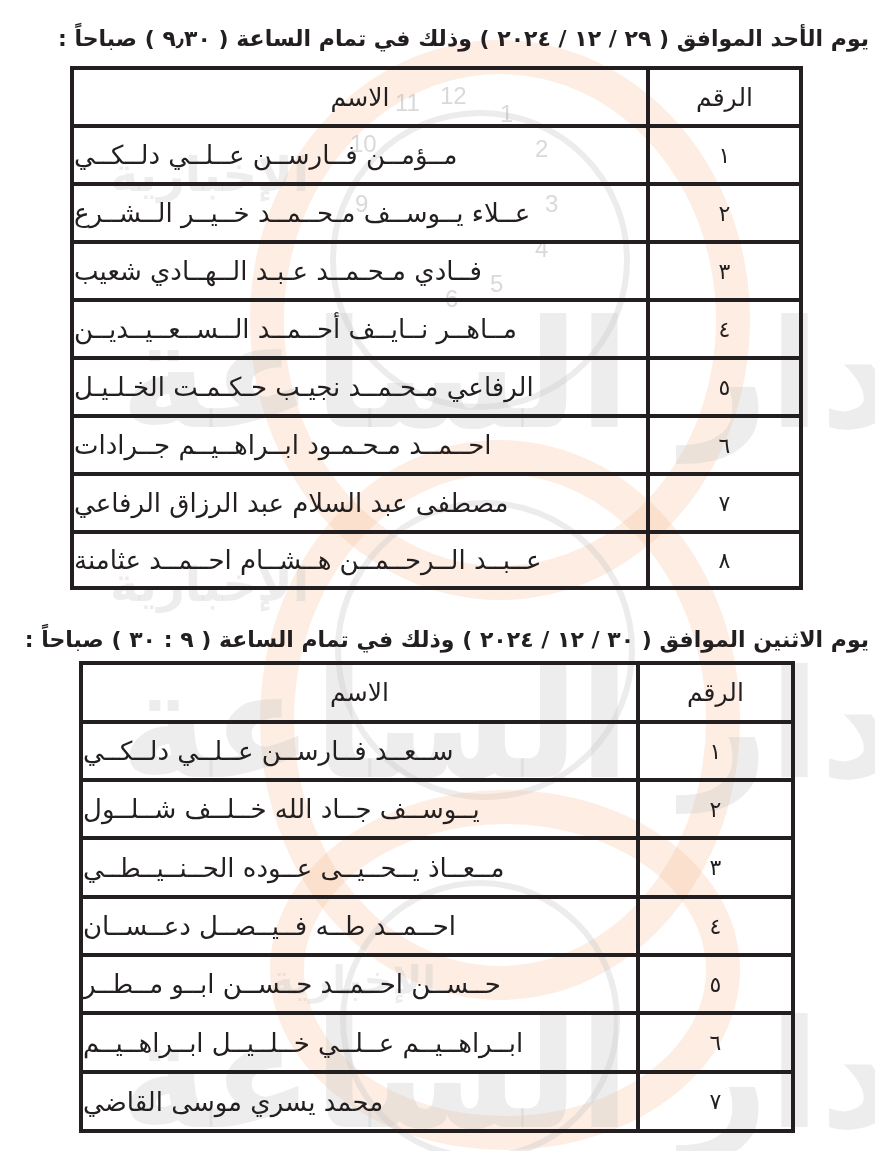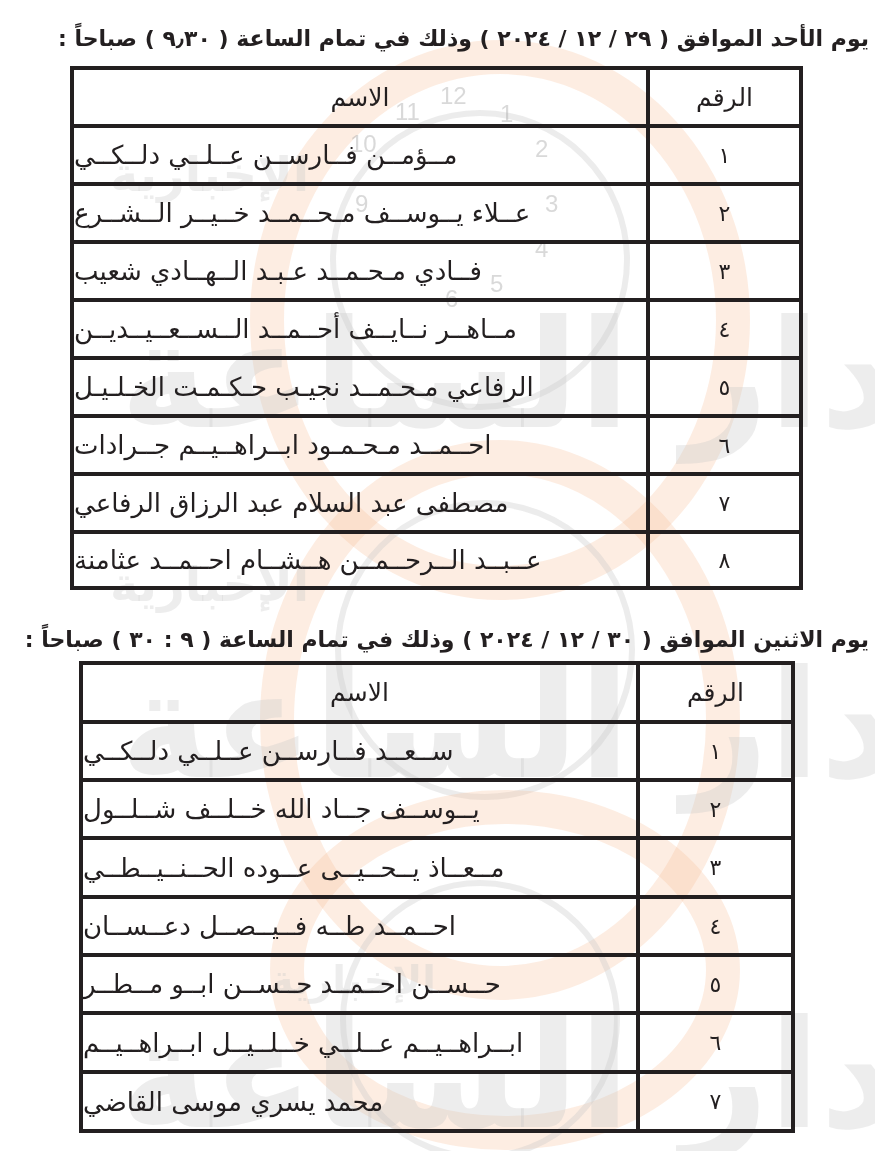--- a/index.html
+++ b/index.html
@@ -104,21 +104,21 @@
   <div class="wm-clock" style="left:330px; top:110px; width:300px; height:300px;"></div>
   <span class="wm-num" style="left:440px; top:82px;">12</span>
   <span class="wm-num" style="left:500px; top:100px;">1</span>
   <span class="wm-num" style="left:535px; top:135px;">2</span>
   <span class="wm-num" style="left:545px; top:190px;">3</span>
   <span class="wm-num" style="left:535px; top:235px;">4</span>
   <span class="wm-num" style="left:490px; top:270px;">5</span>
   <span class="wm-num" style="left:445px; top:285px;">6</span>
   <span class="wm-num" style="left:355px; top:190px;">9</span>
   <span class="wm-num" style="left:350px; top:130px;">10</span>
-  <span class="wm-num" style="left:395px; top:98px;">11</span>
+  <span class="wm-num" style="left:395px; top:89px;">11</span>
 
   <div class="wm-ring" style="left:260px; top:440px; width:480px; height:560px;"></div>
   <div class="wm-clock" style="left:335px; top:500px; width:300px; height:300px;"></div>
   <div class="wm-ring" style="left:270px; top:790px; width:470px; height:360px;"></div>
   <div class="wm-clock" style="left:340px; top:880px; width:280px; height:280px;"></div>
 
   <span class="wm-big" style="left:120px; top:300px; font-size:150px;">مدار الساعة</span>
   <span class="wm-big" style="left:110px; top:150px; font-size:48px;">الإخبارية</span>
   <span class="wm-big" style="left:120px; top:650px; font-size:150px;">مدار الساعة</span>
   <span class="wm-big" style="left:110px; top:560px; font-size:48px;">الإخبارية</span>

